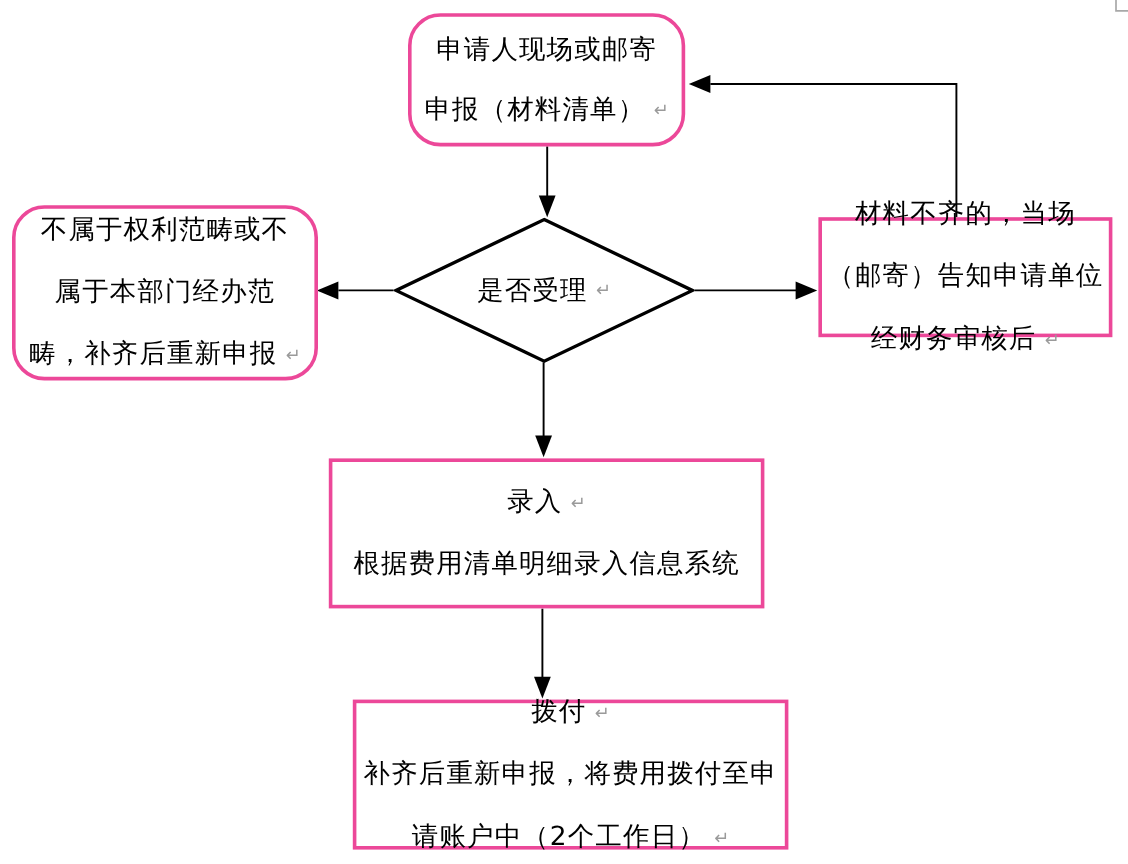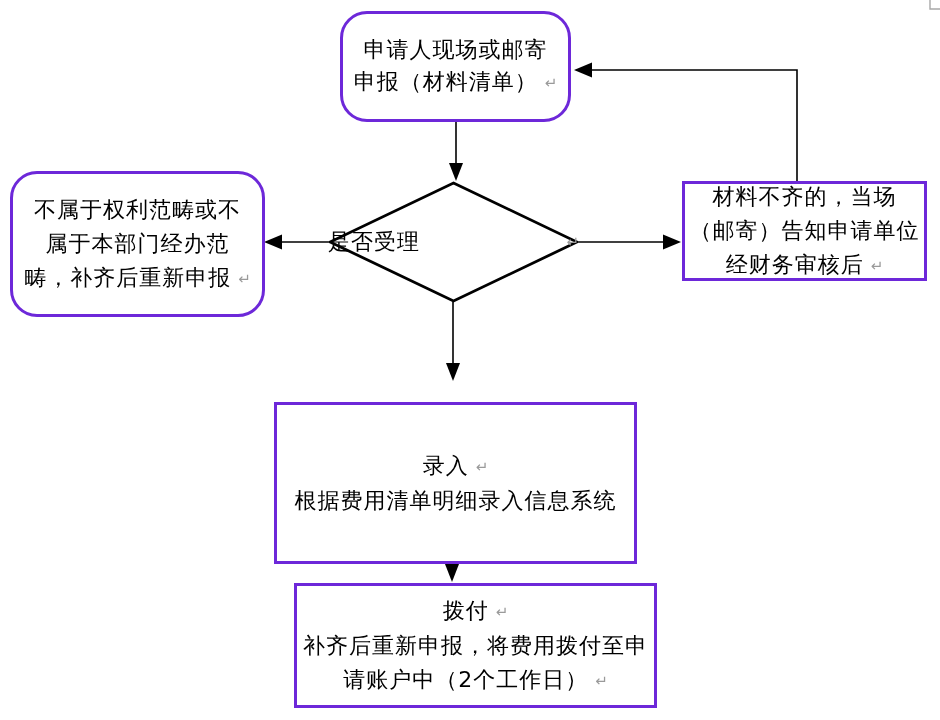--- a/index.html
+++ b/index.html
@@ -23,21 +23,21 @@
     display: flex;
     flex-direction: column;
     align-items: center;
     justify-content: center;
     text-align: center;
     font-size: 22px;
     letter-spacing: 1px;
     background: #ffffff;
     box-sizing: border-box;
   }
-  .box { border: 3px solid #6d28d9; }
+  .box { border: 3px solid #ec4899; gap: 18px; }
   .rounded { border-radius: 27px; }
   .lh2 .line { line-height: 32px; }
   .lh3 .line { line-height: 34px; text-align: right; }
   .line { white-space: nowrap; }
   .crlf {
     color: #9a9a9a;
     font-size: 15px;
     letter-spacing: 0;
     margin-left: 7px;
     vertical-align: 1px;
@@ -48,30 +48,30 @@
     width: 251px; height: 122px;
     background: transparent;
   }
   .diamond-node svg { position: absolute; left: 0; top: 0; }
   .diamond-label {
     position: absolute;
     left: 0; top: 0;
     width: 100%; height: 100%;
     display: flex;
     align-items: center;
-    justify-content: space-between;
+    justify-content: center;
     font-size: 22px;
     letter-spacing: 1px;
     white-space: nowrap;
   }
   
   .node-apply        { left: 340px; top: 11px;  width: 231px; height: 111px; }
   .node-out-of-scope { left: 10px;  top: 171px; width: 255px; height: 146px; }
   .node-incomplete   { left: 682px; top: 181px; width: 245px; height: 100px; }
-  .node-entry        { left: 274px; top: 382px; width: 363px; height: 162px; margin-top: 20px; }
+  .node-entry        { left: 274px; top: 382px; width: 363px; height: 125px; }
   .node-payout       { left: 274px; top: 583px; width: 363px; height: 125px; margin-left: 20px; }
 </style>
 </head>
 <body>
 
 <div class="stage">
 
   <svg class="connectors" width="940" height="720" viewBox="0 0 940 720" fill="none" stroke="#000000" stroke-width="1.6">
 
     <g>

